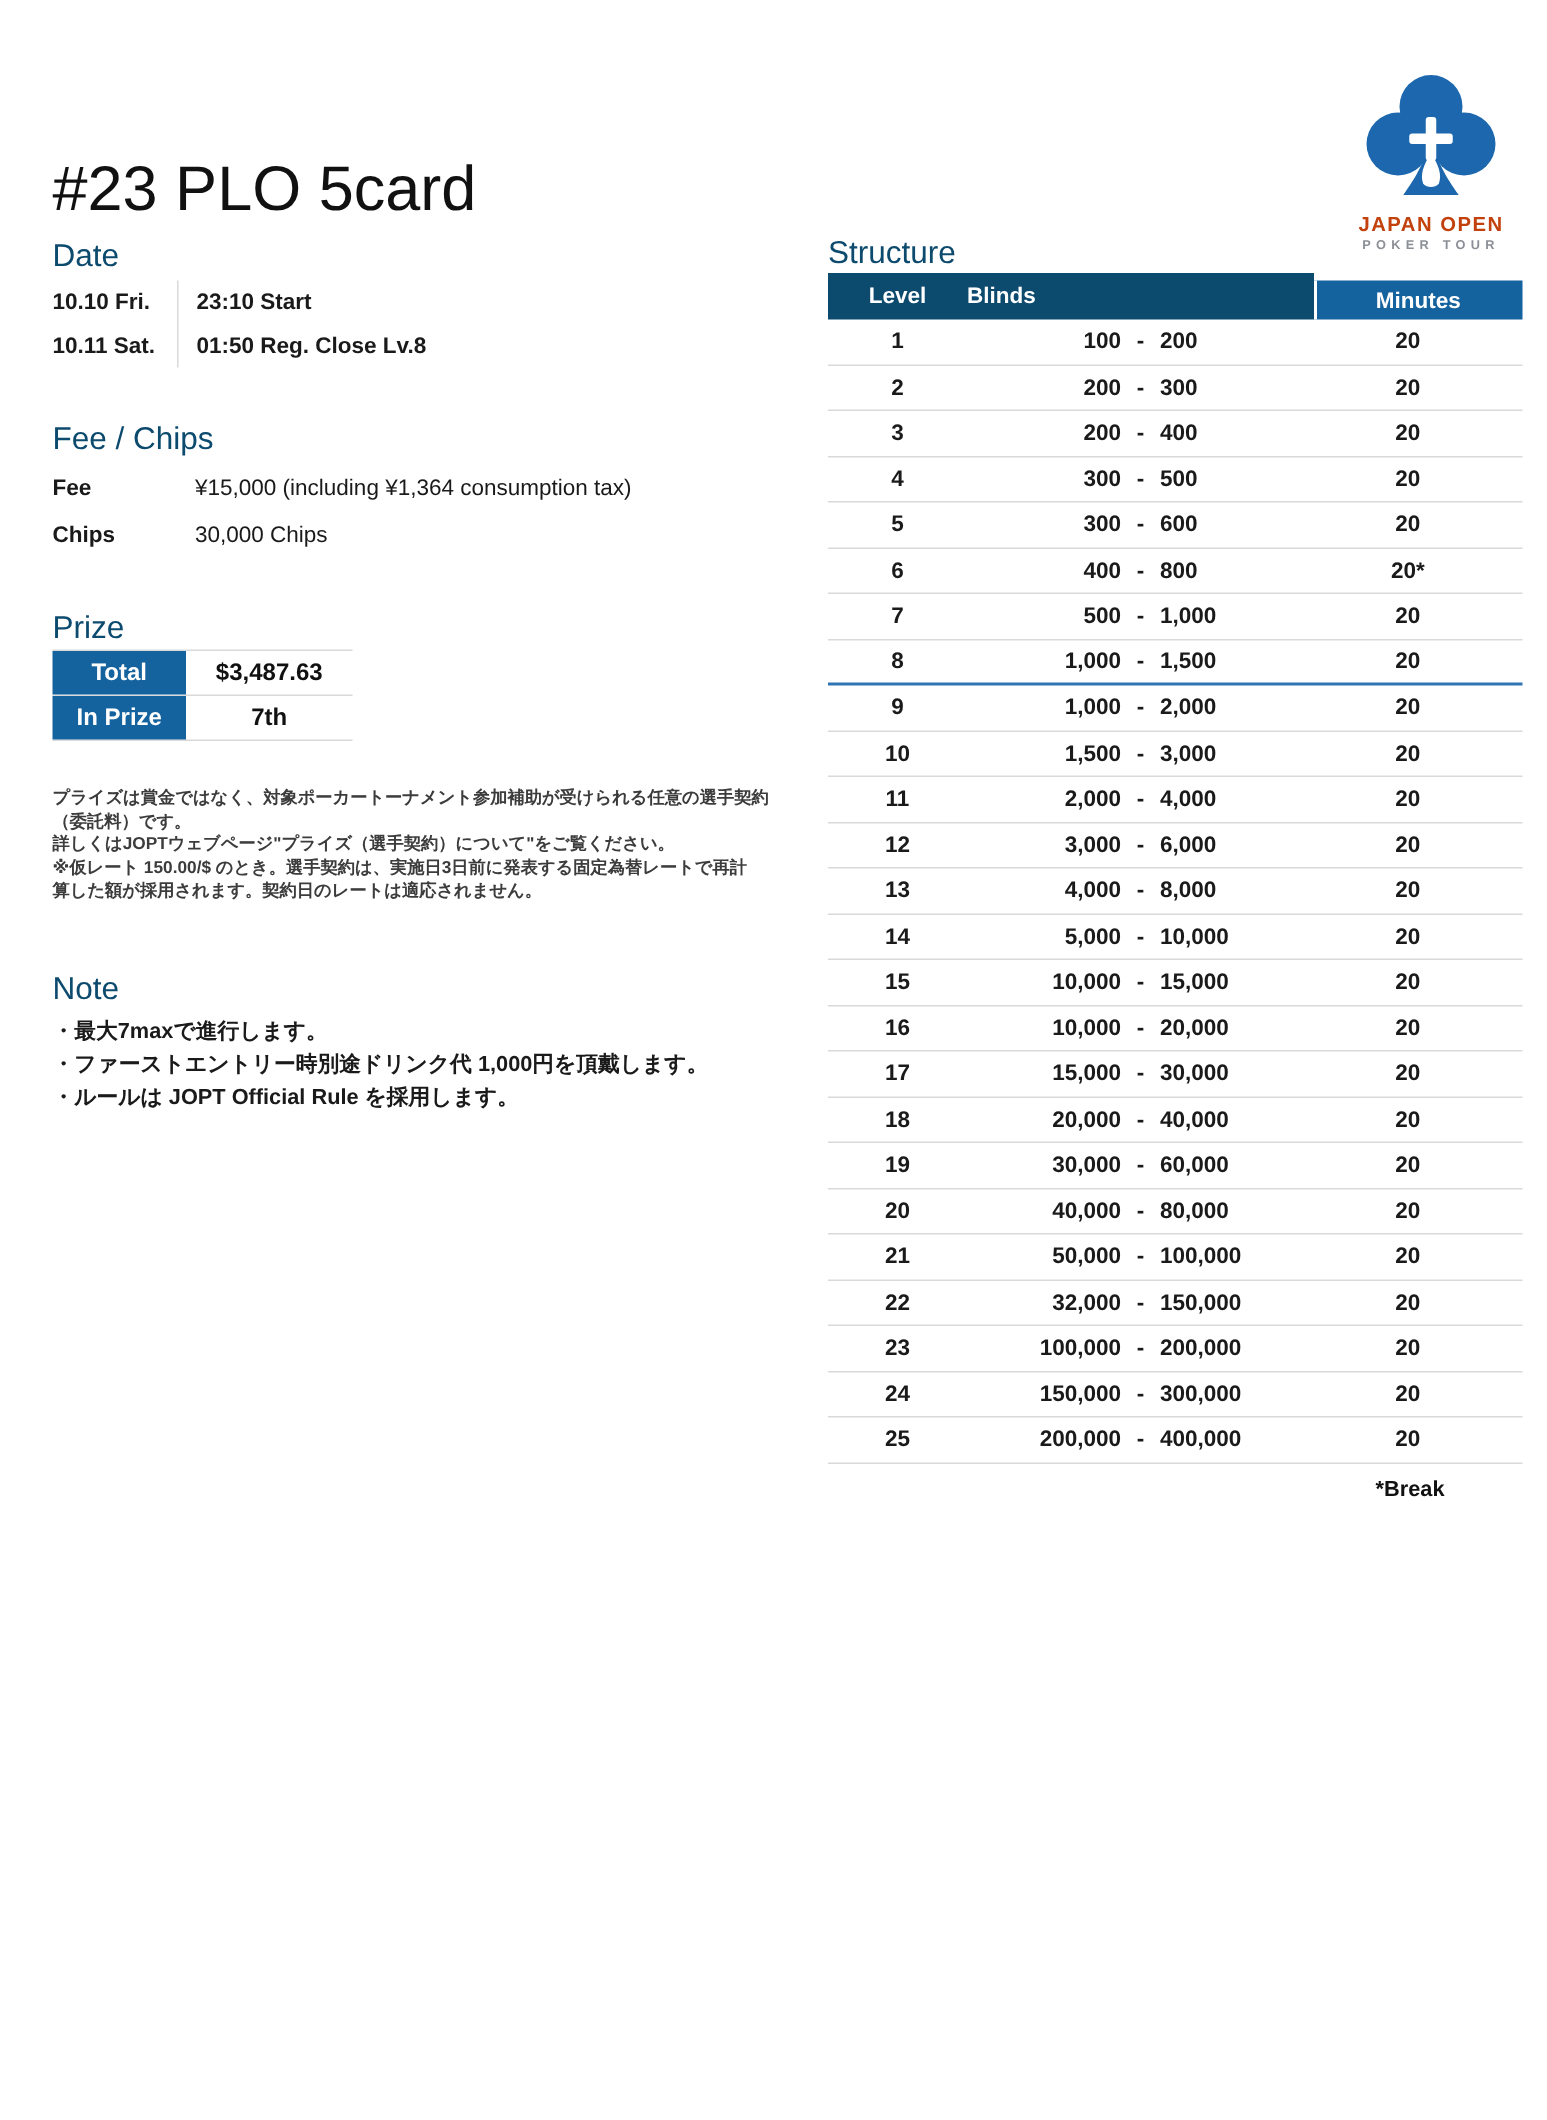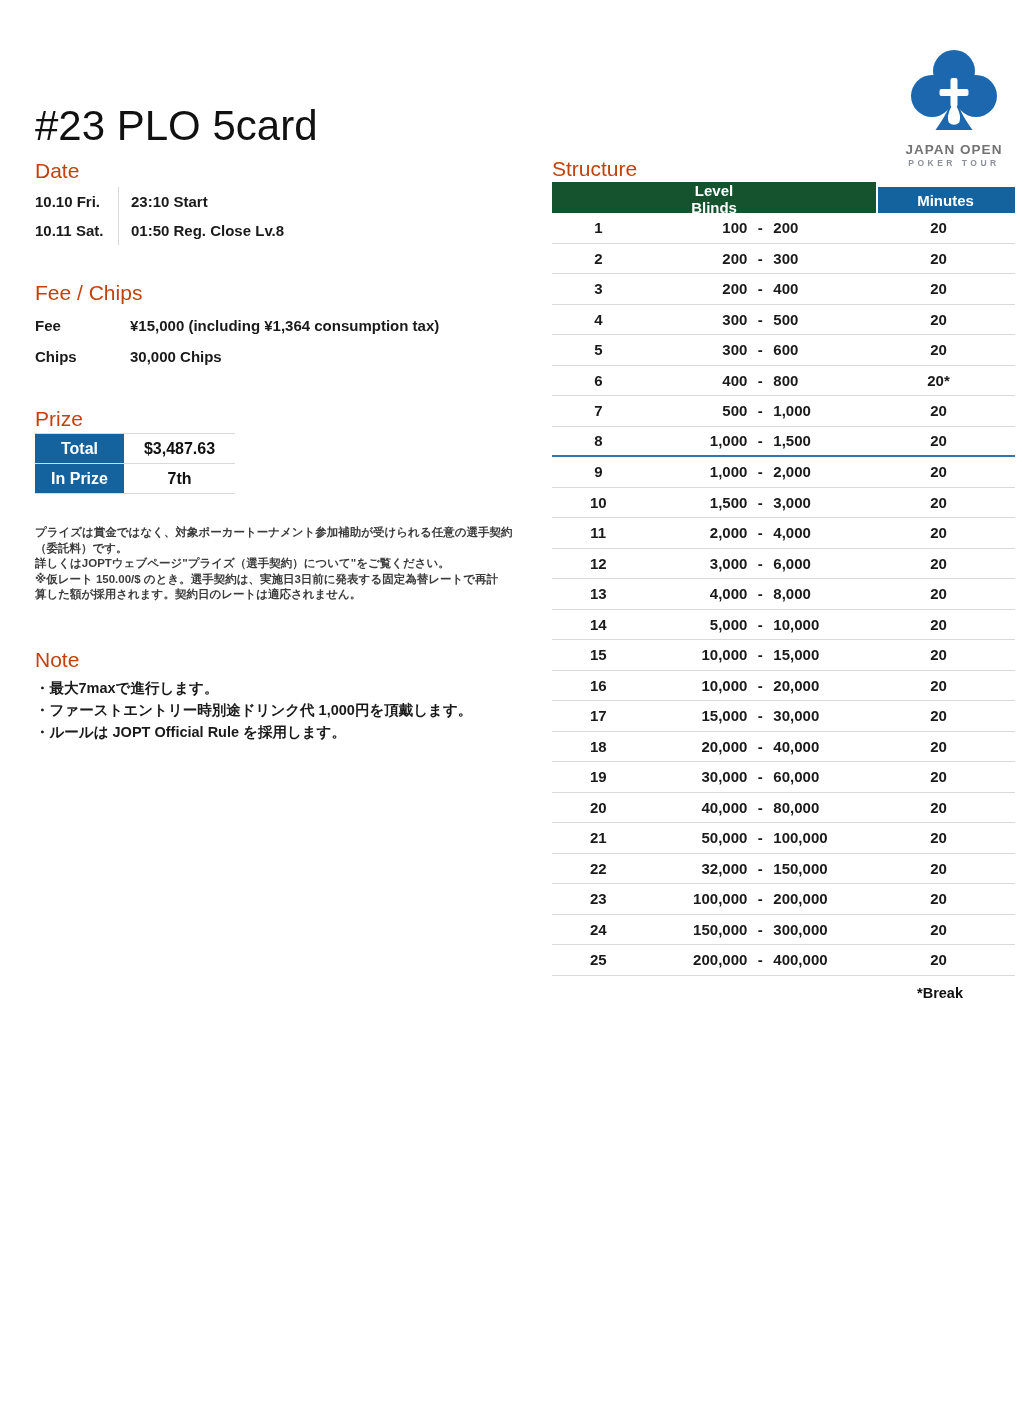--- a/index.html
+++ b/index.html
@@ -14,41 +14,41 @@
   }
   .title {
     position:absolute; left:35px; top:70px;
     font-size:42px; font-weight:normal; color:#111111;
     letter-spacing:0px;
     margin-top:32px;
   }
   
   .logo { position:absolute; left:903px; top:46px; width:102px; text-align:center; }
   .logo svg { display:block; margin:0 auto; }
-  .logo-line1 { margin-top:4px; font-size:13.5px; font-weight:bold; color:#737373; letter-spacing:1px; white-space:nowrap; }
+  .logo-line1 { margin-top:4px; font-size:13.5px; font-weight:bold; color:#c2410c; letter-spacing:1px; white-space:nowrap; }
   .logo-line2 { margin-top:1px; font-size:8.5px; font-weight:bold; color:#8c9096; letter-spacing:3.5px; white-space:nowrap; }
   
   h2 {
-    font-size:21px; font-weight:normal; color:#c2410c; line-height:22px;
+    font-size:21px; font-weight:normal; color:#0c4a6e; line-height:22px;
   }
   
   .left-col { position:absolute; left:35px; top:160px; width:482px; }
   .date-table { margin-top:5px; }
   .date-row { display:flex; height:29px; align-items:center; }
   .date-label { width:83px; font-size:15px; font-weight:bold; }
   .date-value {
     align-self:stretch; display:flex; align-items:center;
     border-left:1px solid #d9d9d9; padding-left:12px;
     font-size:15px; font-weight:bold; flex:1;
   }
   .h-fee { margin-top:37px; }
   .fee-table { margin-top:6px; }
   .fee-row { display:flex; height:31px; align-items:center; }
   .fee-label { width:95px; font-size:15px; font-weight:bold; }
-  .fee-value { font-size:15px; font-weight:bold; flex:1; }
+  .fee-value { font-size:15px; font-weight:normal; flex:1; }
   .h-prize { margin-top:36px; }
   .prize-table { margin-top:3px; width:200px; border-top:1px solid #d9d9d9; }
   .prize-row { display:flex; height:30px; border-bottom:1px solid #d9d9d9; }
   .prize-label {
     width:89px; background:#15639e; color:#ffffff;
     display:flex; align-items:center; justify-content:center;
     font-size:16px; font-weight:bold;
   }
   .prize-value {
     flex:1; display:flex; align-items:center; justify-content:center;
@@ -58,22 +58,22 @@
   .prize-note div {
     font-size:11.5px; font-weight:bold; color:#3c3c3c; line-height:15.5px;
   }
   .h-note { margin-top:46px; }
   .note-list { margin-top:6px; }
   .note-item { font-size:14.5px; font-weight:bold; color:#1a1a1a; line-height:22px; }
   
   .right-col { position:absolute; left:552px; top:158px; width:463px; }
   .thead { display:flex; margin-top:2px; height:31px; }
   .th-left {
-    width:70%; height:31px; background:#14532d;
-    display:flex; align-items:center;flex-direction:column;
+    width:70%; height:31px; background:#0c4a6e;
+    display:flex; align-items:center;
   }
   .th-level { width:28.6%; text-align:center; color:#fff; font-size:15px; font-weight:bold; }
   .th-blinds { flex:1; text-align:left; color:#fff; font-size:15px; font-weight:bold; }
   .th-right {
     width:30%; height:26px; margin-top:5px; background:#15639e;
     border-left:2px solid #ffffff;
     display:flex; align-items:center; justify-content:center;
     padding-right:2px;
     color:#fff; font-size:15px; font-weight:bold;
   }

